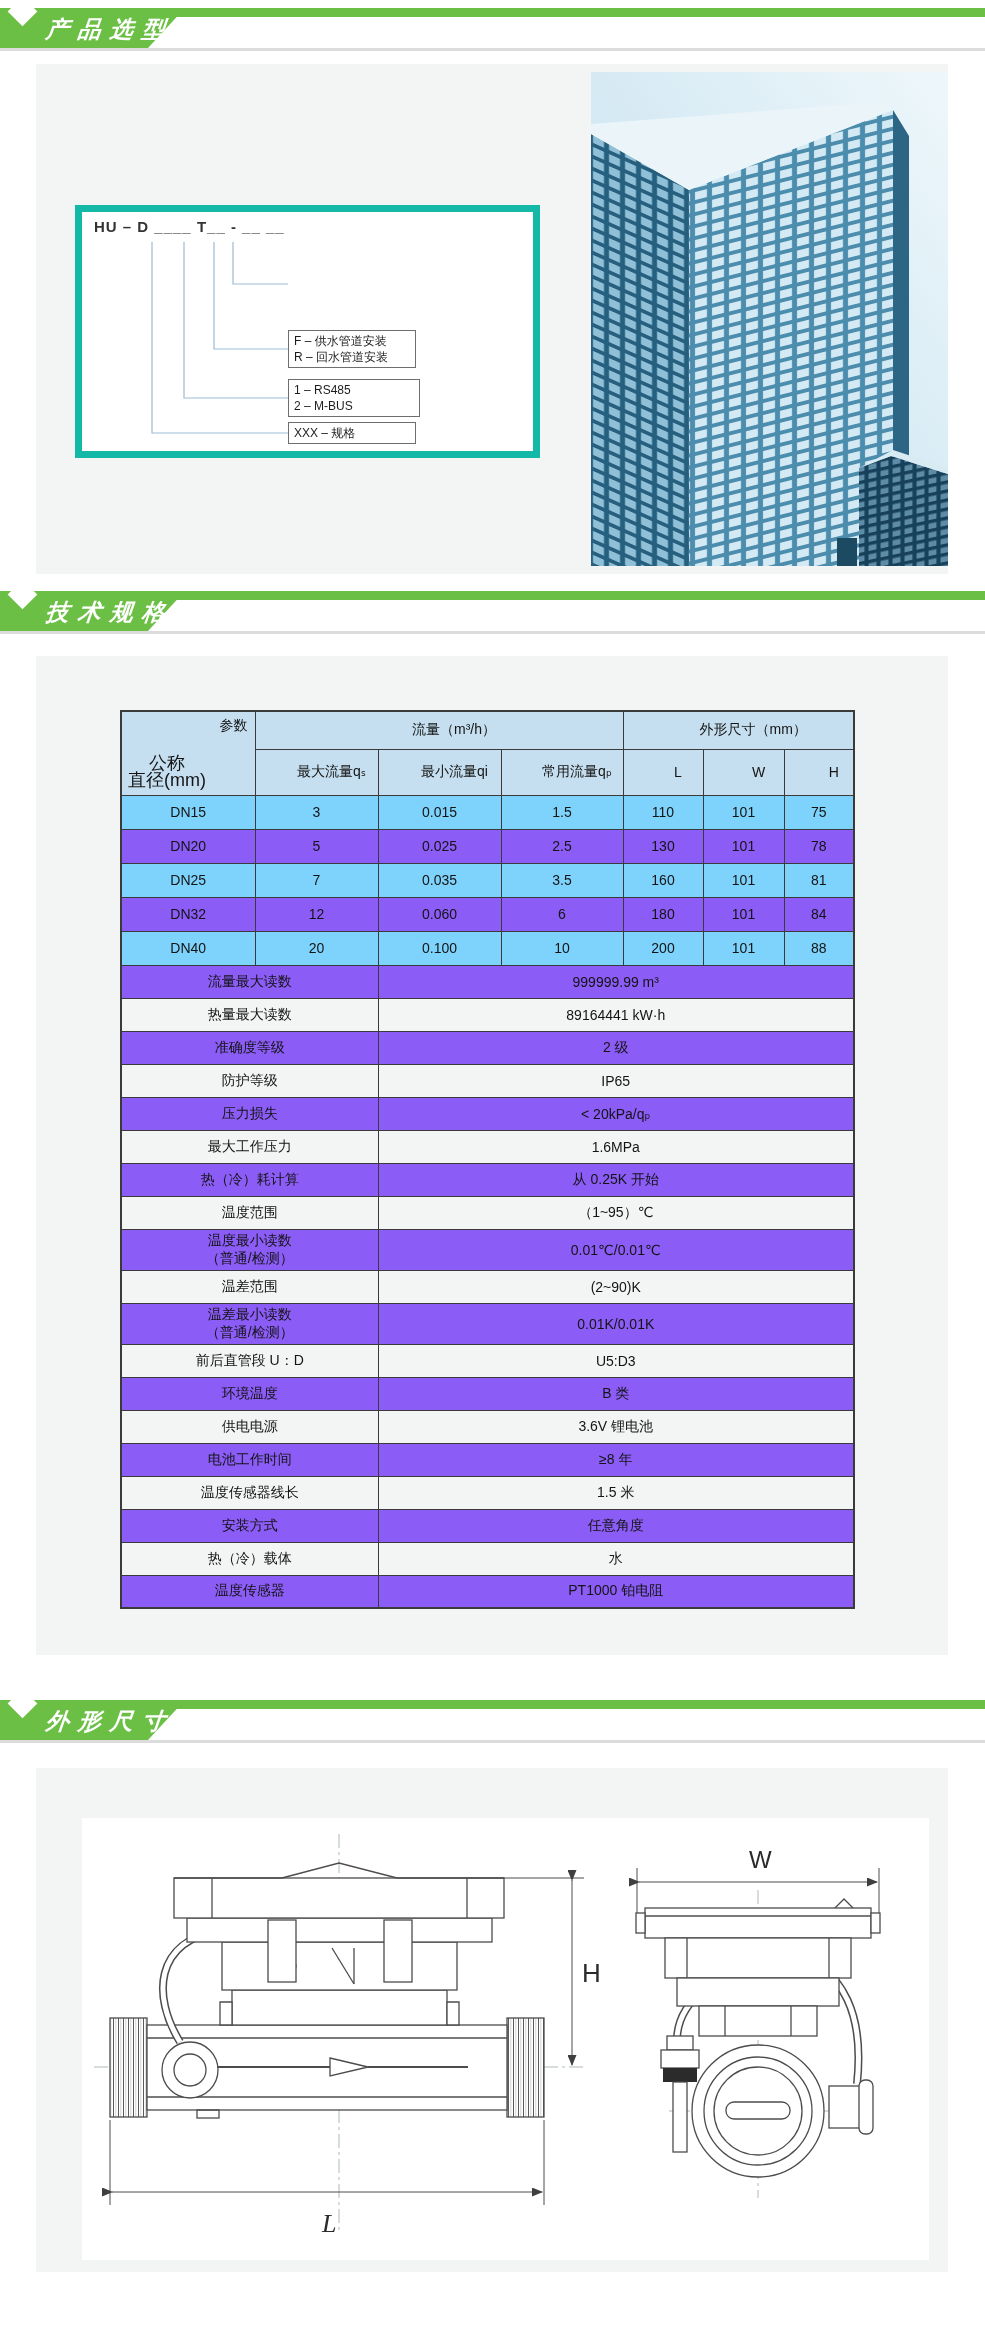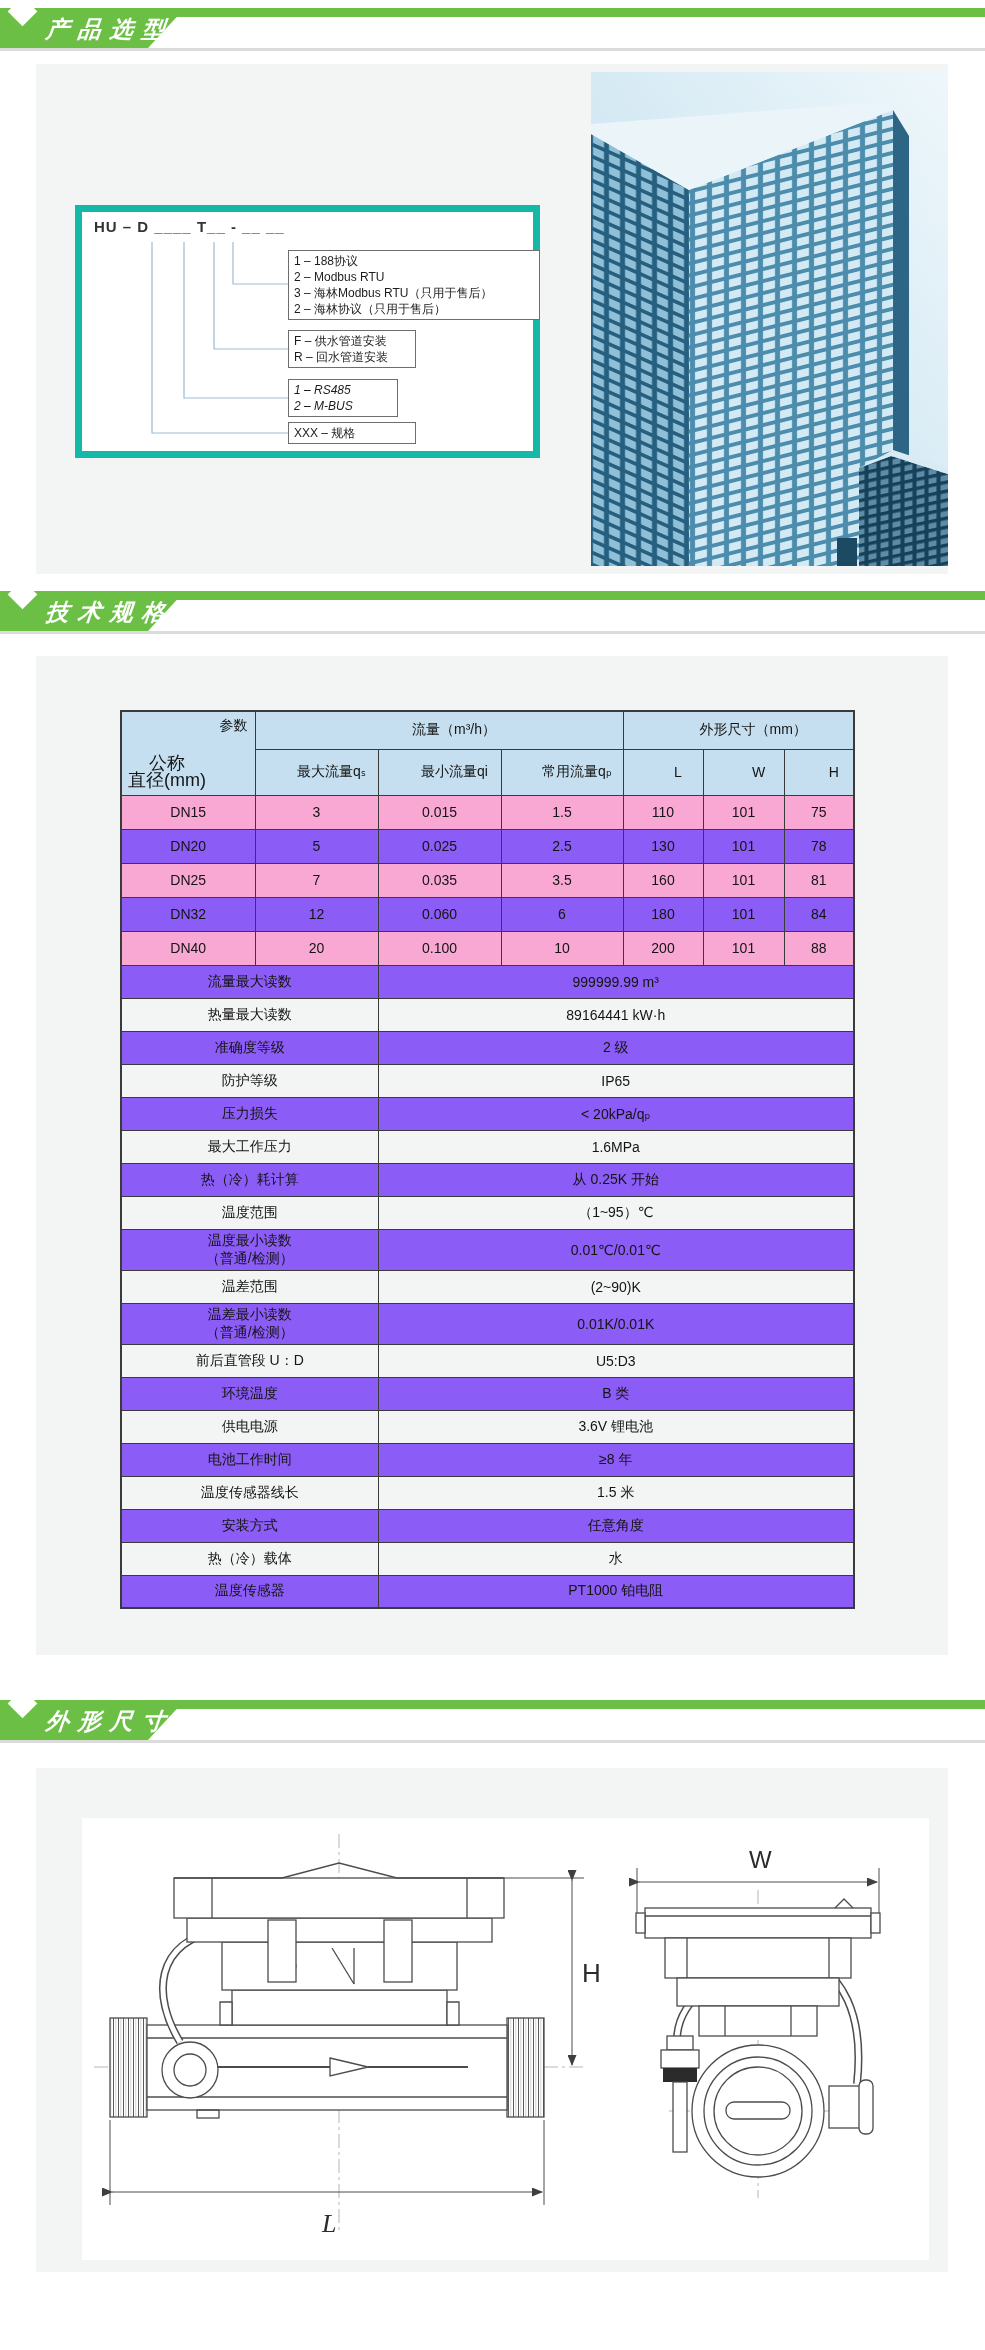--- a/index.html
+++ b/index.html
@@ -27,35 +27,35 @@
   
   #diagram-box { position:absolute; left:39px; top:141px; width:465px; height:253px;
                  background:#fff; border:7px solid #14b8a6; }
   #model-code { position:absolute; left:12px; top:6px; font-size:15px; font-weight:600;
                 color:#333; letter-spacing:1px; white-space:pre; }
   #connector-svg { position:absolute; left:0; top:0; width:465px; height:253px; }
   .dbox { position:absolute; background:#fff; border:1px solid #6e6e6e; font-size:12px;
           line-height:16px; padding:2px 5px; color:#1c1c1c; white-space:nowrap; }
   #dbox-0 { left:206px; top:38px;  width:252px; }
   #dbox-1 { left:206px; top:118px; width:128px; }
-  #dbox-2 { left:206px; top:167px; width:110px;font-style:italic; }
+  #dbox-2 { left:206px; top:167px; width:132px; }
   #dbox-3 { left:206px; top:210px; width:128px; }
 
   
   #photo { position:absolute; left:555px; top:8px; width:357px; height:494px; display:block; }
 
   
   #spec-table { position:absolute; left:84px; top:54px; border-collapse:collapse;
                 border:2px solid #3a3a3a; table-layout:fixed; width:733px;
                 font-size:14px; color:#141414; text-align:center; }
   #spec-table td, #spec-table th { border:1px solid #3a3a3a; font-weight:normal; padding:2px 4px; }
   #spec-table thead td, #spec-table thead th { background:#c5dff0;padding-left:34px; }
   .hrow1 td, .hrow1 th { height:38px; }
   .hrow2 td, .hrow2 th { height:46px; }
-  .dn-row td { height:34px; background:#f9a8d4; }
+  .dn-row td { height:34px; background:#7dd3fc; }
   tr.alt td { background:#8b5cf6;margin-left:46px; }
   .spec-label { white-space:pre-line; }
   .spec-row td { height:33px; }
   #corner-cell { position:relative; padding:0;
      background:linear-gradient(to bottom right, #c5dff0 calc(50% - 1px), #3a3a3a calc(50% - 0.5px), #3a3a3a calc(50% + 0.5px), #c5dff0 calc(50% + 1px)); }
   #corner-top    { position:absolute; right:7px; top:5px; font-size:14px; }
   #corner-bottom { position:absolute; left:6px; bottom:6px; font-size:18px; text-align:center; line-height:17px; white-space:pre-line; }
 
   
   #drawing-plate { position:absolute; left:46px; top:50px; width:847px; height:442px; background:#fff; }
@@ -79,26 +79,20 @@
     <div id="diagram-box">
       <svg id="connector-svg" viewBox="0 0 465 253">
         <g fill="none" stroke="#9dbbd6" stroke-width="1.2">
           <polyline points="151,30 151,72 206,72"></polyline>
           <polyline points="132,30 132,137 206,137"></polyline>
           <polyline points="102,30 102,186 206,186"></polyline>
           <polyline points="70,30 70,221 206,221"></polyline>
         </g>
       </svg>
       <div id="model-code">HU – D ____ T__ - __ __</div>
-      <div class="dbox" id="dbox-0">
-          <div>1 – 188协议</div>
-          <div>2 – Modbus RTU</div>
-          <div>3 – 海林Modbus RTU（只用于售后）</div>
-          <div>2 – 海林协议（只用于售后）</div>
-        </div>
       <div class="dbox" id="dbox-1">
           <div>F – 供水管道安装</div>
           <div>R – 回水管道安装</div>
         </div>
       <div class="dbox" id="dbox-2">
           <div>1 – RS485</div>
           <div>2 – M-BUS</div>
         </div>
       <div class="dbox" id="dbox-3">
           <div>XXX – 规格</div>

